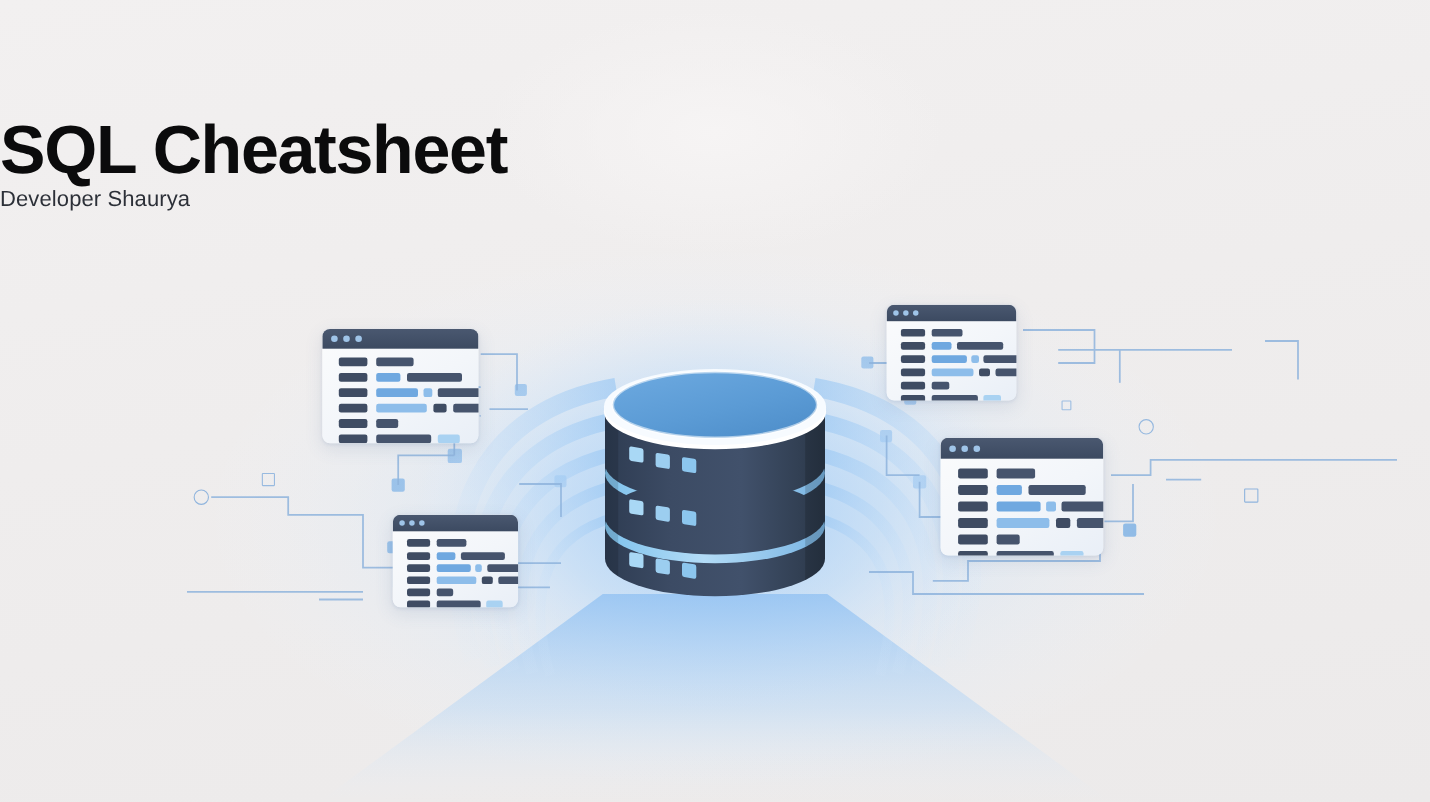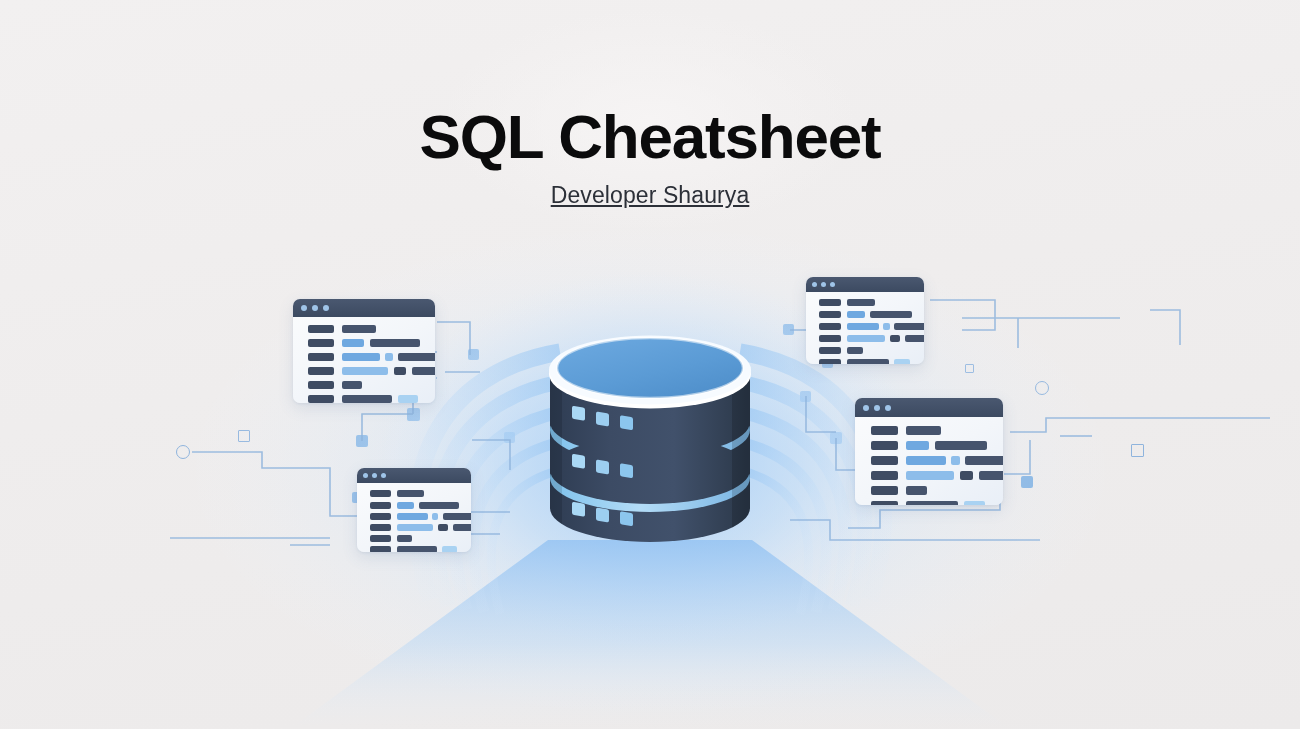--- a/index.html
+++ b/index.html
@@ -11,29 +11,29 @@
   #stage {
     position:relative; width:1300px; height:729px;
     background:
       radial-gradient(ellipse 300px 160px at 650px 120px, #f6f4f4 0%, rgba(246,244,244,0) 70%),
       linear-gradient(170deg, #f2f0f0 0%, #efeded 45%, #eceaea 100%);
   }
 
   
   .title-wrap {
     position:absolute; top:104px; left:0; width:1300px;
-    text-align:center; z-index:40;
+    z-index:40;
   }
   .title {
     font-size:62px; font-weight:700; letter-spacing:-1.2px;
     color:#0b0b0c; line-height:1.06;
   }
   .subtitle {
-    margin-top:12px; font-size:23px; font-weight:400;
-    color:#2c3038; letter-spacing:0.1px;text-decoration:underline;
+    font-size:20px; font-weight:400;
+    color:#2c3038; letter-spacing:0.1px;
   }
 
   
   .win {
     position:absolute; z-index:25;
     border-radius:7px;
     background:linear-gradient(150deg,#fbfcfd 0%,#f3f6fa 55%,#e9eff7 100%);
     box-shadow:0 5px 16px rgba(70,100,150,0.13), 0 1px 3px rgba(70,100,150,0.10);
     overflow:hidden;
   }

